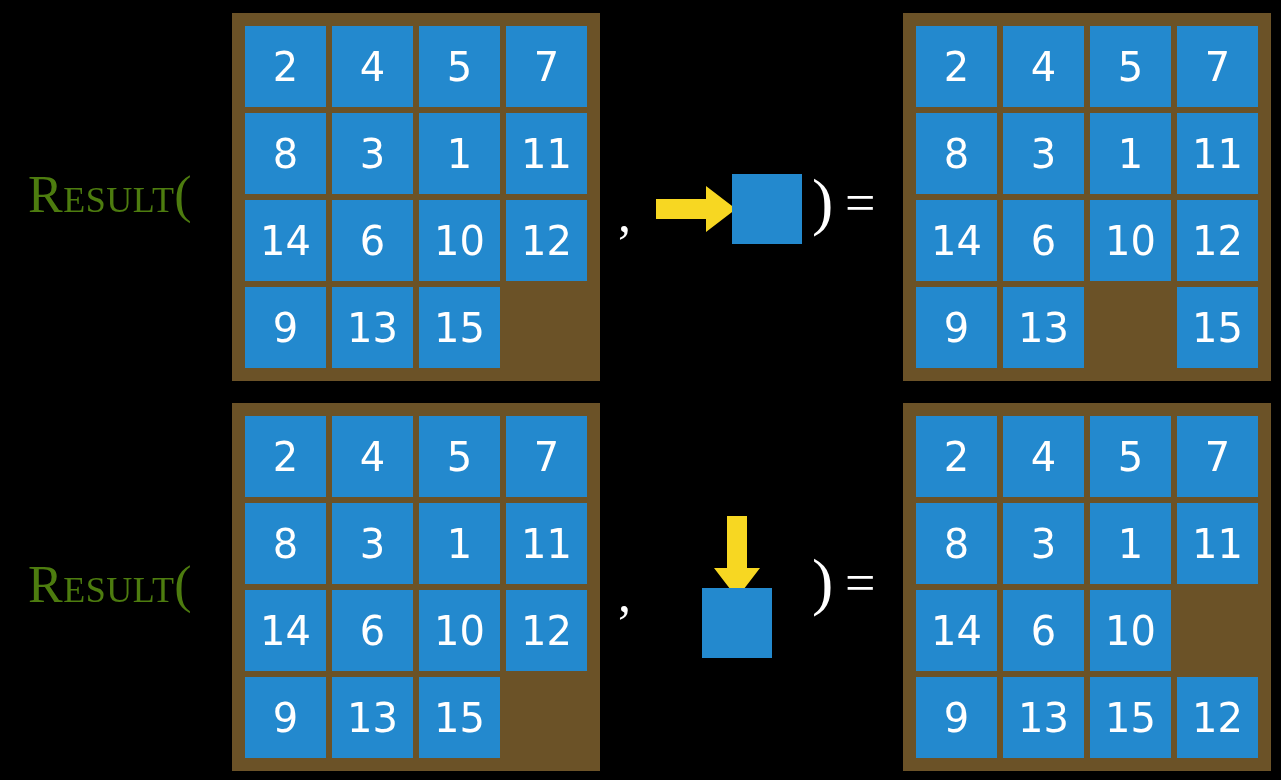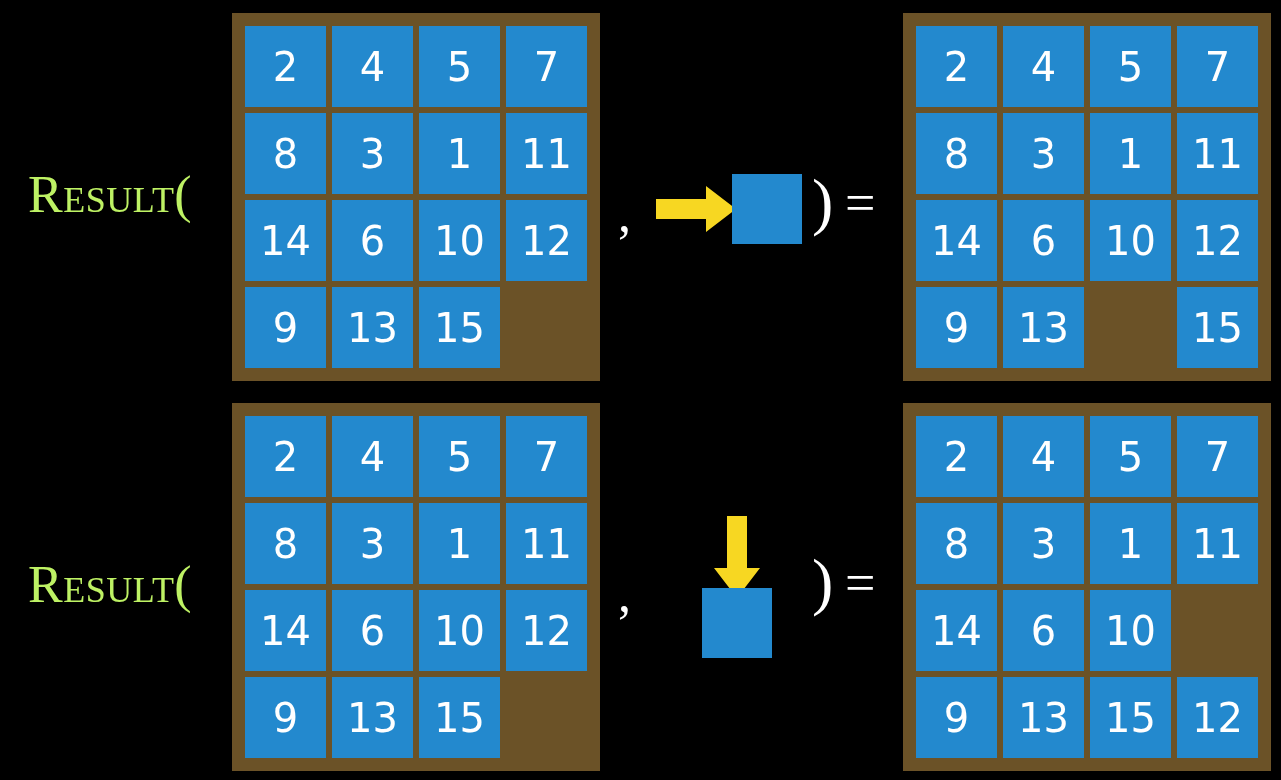--- a/index.html
+++ b/index.html
@@ -32,21 +32,21 @@
   
   .result-label {
     position: absolute;
     left: 28px;
     top: 50%;
     transform: translateY(-50%);
     font-family: "Liberation Serif", serif;
     font-variant: small-caps;
     font-size: 52px;
     line-height: 1;
-    color: #bef264;
+    color: #4d7c0f;
     white-space: nowrap;
     letter-spacing: 0.5px;
   }
 
   
   .comma {
     position: absolute;
     font-family: "Liberation Serif", serif;
     font-size: 52px;
     line-height: 1;

